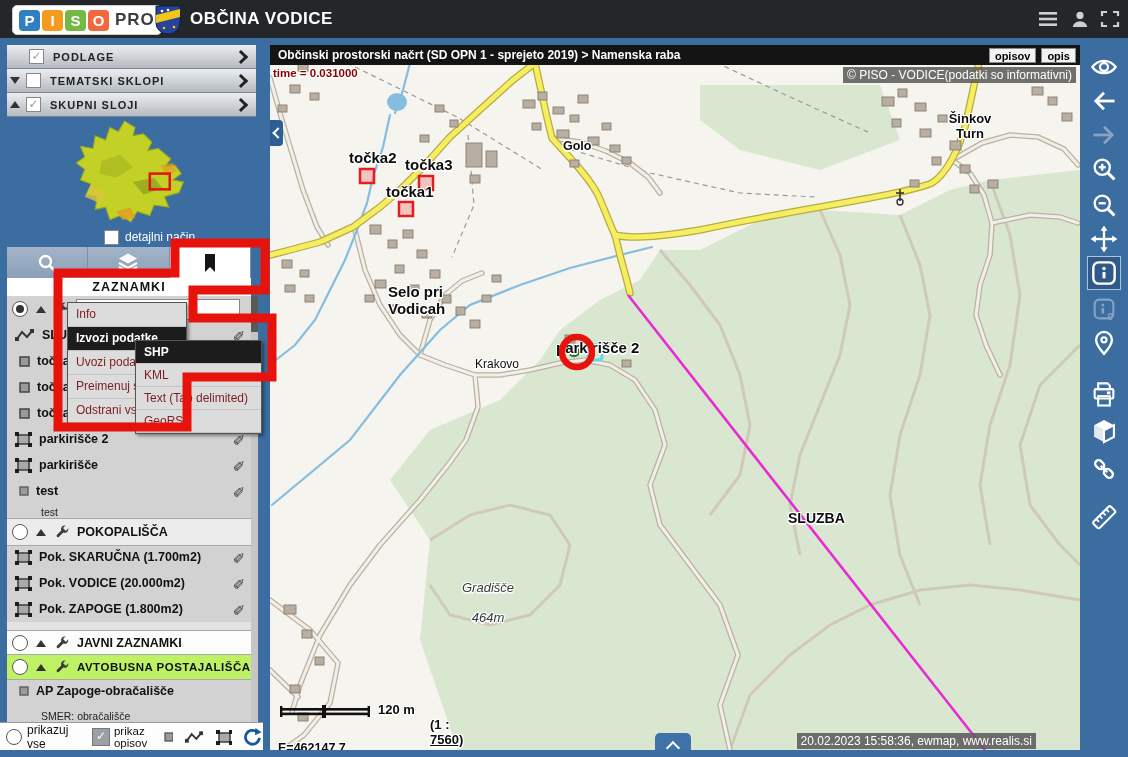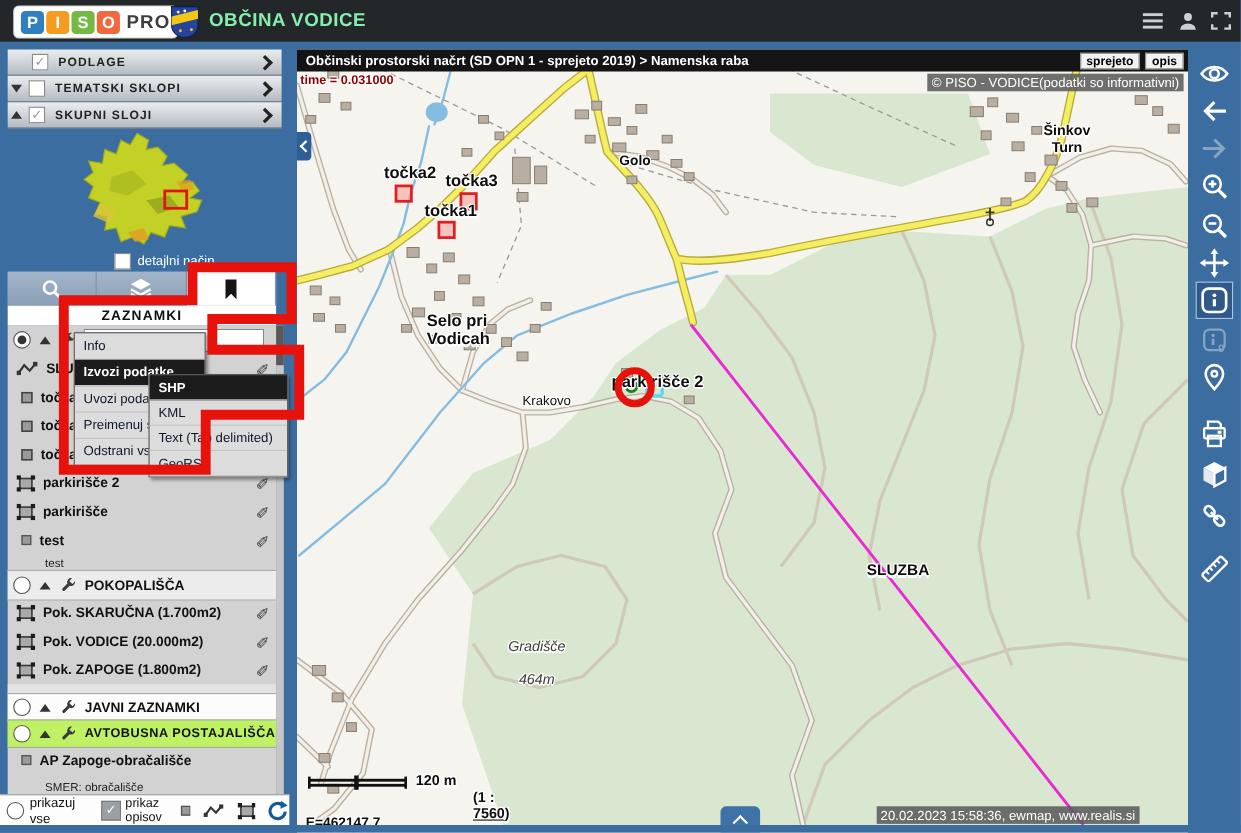--- a/index.html
+++ b/index.html
@@ -8,21 +8,21 @@
   .abs{position:absolute;}
   
   #topbar{position:absolute;top:0;left:0;width:1128px;height:38px;background:#24272a;}
   #accent{position:absolute;top:38px;left:0;width:1128px;height:7px;background:#3c6da1;}
   #logo{position:absolute;top:5px;left:12px;height:28px;background:#fff;border-radius:5px;
         display:flex;align-items:center;padding:0 6px;gap:2px;border:1px solid #cfcfcf;}
   .ltile{width:21px;height:21px;border-radius:4px;color:#fff;font-weight:bold;font-size:15px;
          display:flex;align-items:center;justify-content:center;}
   .lt0{background:#2f7fc1}.lt1{background:#f59b20}.lt2{background:#74b944}.lt3{background:#f0683c}
   #logo .pro{font-weight:bold;font-size:17px;color:#3d3d3d;letter-spacing:1px;margin-left:4px;}
-  #muni{position:absolute;top:9px;left:190px;color:#86efac;font-weight:bold;font-size:17px;letter-spacing:.5px;}
+  #muni{position:absolute;top:9px;left:190px;color:#ffffff;font-weight:bold;font-size:17px;letter-spacing:.5px;}
   .hicon{position:absolute;top:10px;width:20px;height:18px;}
   
   #sidebar{position:absolute;top:45px;left:0;width:270px;height:712px;background:#3c6da1;}
   .bar{position:absolute;left:7px;width:249px;height:23px;border-bottom:1px solid #7e858d;
        background:linear-gradient(#eceef0,#b4bac1);display:flex;align-items:center;}
   .bar .lab{font-size:11px;font-weight:bold;color:#222;letter-spacing:1px;}
   .chev{width:7px;height:7px;border-right:3px solid #222;border-bottom:3px solid #222;
         transform:rotate(-45deg);position:absolute;right:10px;top:7px;}
   .tri-up{width:0;height:0;border-left:5px solid transparent;border-right:5px solid transparent;border-bottom:7px solid #333;}
   .tri-dn{width:0;height:0;border-left:5px solid transparent;border-right:5px solid transparent;border-top:7px solid #333;}
@@ -47,21 +47,21 @@
   .subrow{position:absolute;left:0;width:244px;font-size:10.5px;color:#222;padding-left:34px;box-sizing:border-box;}
   .sect{background:#ececec;border-top:1px solid #a8a8a8;border-bottom:1px solid #a8a8a8;}
   .radio{width:14px;height:14px;border-radius:50%;background:#fff;border:1.5px solid #555;position:relative;flex:none;}
   .radio.sel::after{content:"";position:absolute;left:3px;top:3px;width:8px;height:8px;border-radius:50%;background:#333;}
   #scroll{position:absolute;left:251px;top:251px;width:7px;height:426px;background:#c6c6c6;}
   #thumb{position:absolute;left:0;top:0;width:7px;height:36px;background:#595959;}
   #pfoot{position:absolute;left:0;top:677px;width:263px;height:28px;background:#fdfdfd;border-top:1px solid #999;
          display:flex;align-items:center;font-size:12px;color:#111;}
   
   .menu{position:absolute;background:#dcdcdc;border:1px solid #555;box-shadow:2px 2px 3px rgba(0,0,0,.4);z-index:40;}
-  .mi{height:23px;line-height:23px;padding-left:8px;font-size:12px;color:#0f172a;border-bottom:1px solid #c3c3c3;white-space:nowrap;overflow:hidden;}
+  .mi{height:23px;line-height:23px;padding-left:8px;font-size:12px;color:#7f1d1d;border-bottom:1px solid #c3c3c3;white-space:nowrap;overflow:hidden;}
   .mi.active{background:#1c1c1c;color:#fff;font-weight:bold;}
   
   #map{position:absolute;left:270px;top:45px;width:810px;height:712px;background:#f6f4ee;overflow:hidden;}
   #maptitle{position:absolute;left:270px;top:45px;width:810px;height:20px;background:#141414;color:#fff;
             font-size:12px;font-weight:bold;display:flex;align-items:center;z-index:5;}
   .mbtn{background:#f2f2f2;border:1px solid #8a8a8a;color:#000;font-size:11px;font-weight:bold;
         padding:0 5px;height:15px;line-height:14px;margin-left:5px;}
   .mlab{position:absolute;font-weight:bold;color:#0d0d0d;white-space:pre-line;z-index:3;
         text-shadow:-1px -1px 0 #fff,1px -1px 0 #fff,-1px 1px 0 #fff,1px 1px 0 #fff,0 2px 0 #fff;}
   .gray-box{position:absolute;background:rgba(92,92,92,.88);color:#fff;font-size:12px;padding:1px 4px;z-index:4;}
@@ -544,21 +544,21 @@
     <span style="position:absolute;left:4px;top:9px;width:6px;height:6px;border-left:2.5px solid #fff;border-bottom:2.5px solid #fff;transform:rotate(45deg)"></span>
   </div>
   <div class="abs" style="left:385px;top:688px;width:36px;height:24px;background:#3e72a8;border-radius:5px 5px 0 0;z-index:4">
     <span style="position:absolute;left:13px;top:10px;width:8px;height:8px;border-left:2.5px solid #fff;border-top:2.5px solid #fff;transform:rotate(45deg)"></span>
   </div>
 </div>
 
 <div id="maptitle">
   <span style="margin-left:8px">Občinski prostorski načrt (SD OPN 1 - sprejeto 2019) &gt; Namenska raba</span>
   <span style="flex:1"></span>
-  <button class="mbtn">sprejeto</button>
+  <button class="mbtn">opisov</button>
   <button class="mbtn" style="margin-right:4px">opis</button>
 </div>
 
 <div id="rtools">
   <svg class="tico" style="top:8px" viewBox="0 0 24 24">
     <path d="M2 12 C7 5 17 5 22 12 C17 19 7 19 2 12 Z" stroke="#fff" stroke-width="2" fill="none"></path>
     <circle cx="12" cy="12" r="3.4" stroke="#fff" stroke-width="2" fill="none"></circle>
   </svg>
   <svg class="tico" style="top:42px" viewBox="0 0 24 24">
     <line x1="21" y1="12" x2="6" y2="12" stroke="#fff" stroke-width="2.4"></line>

